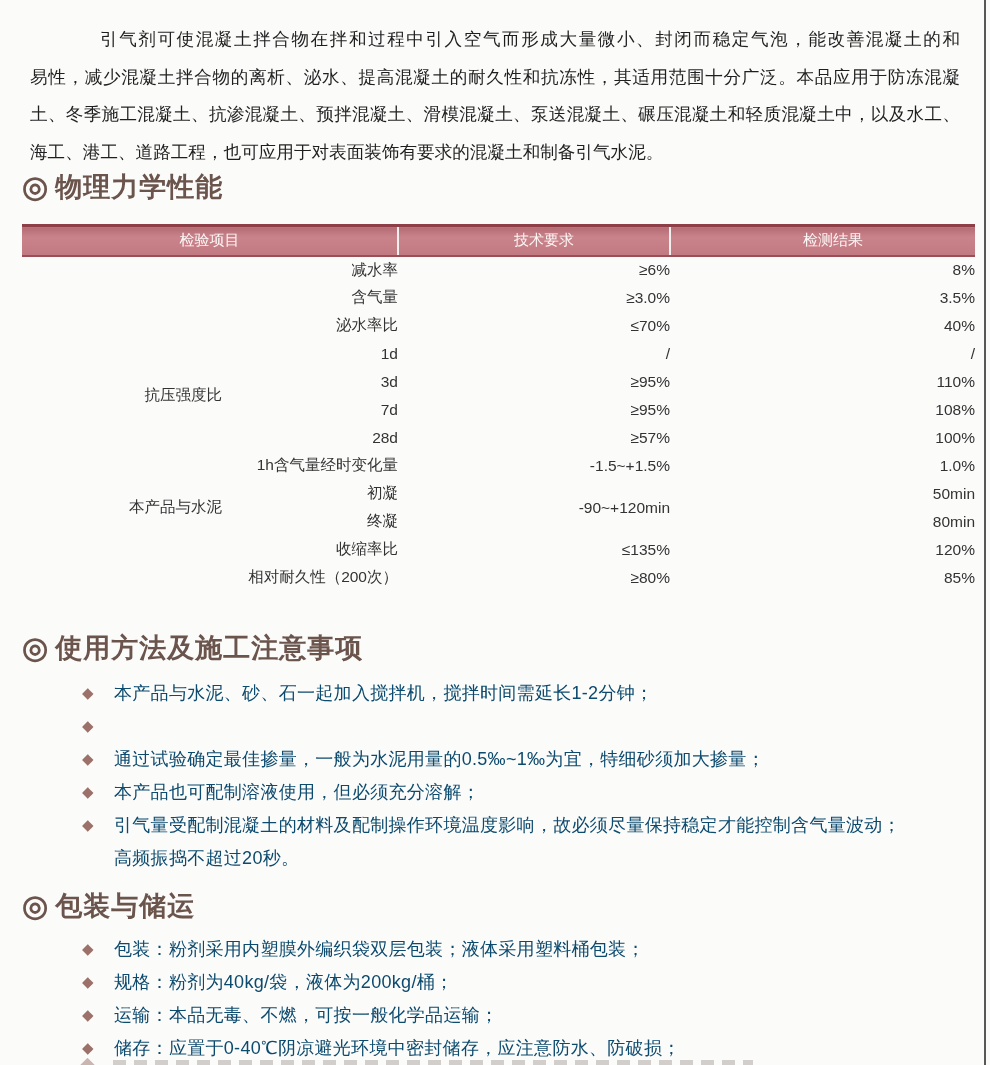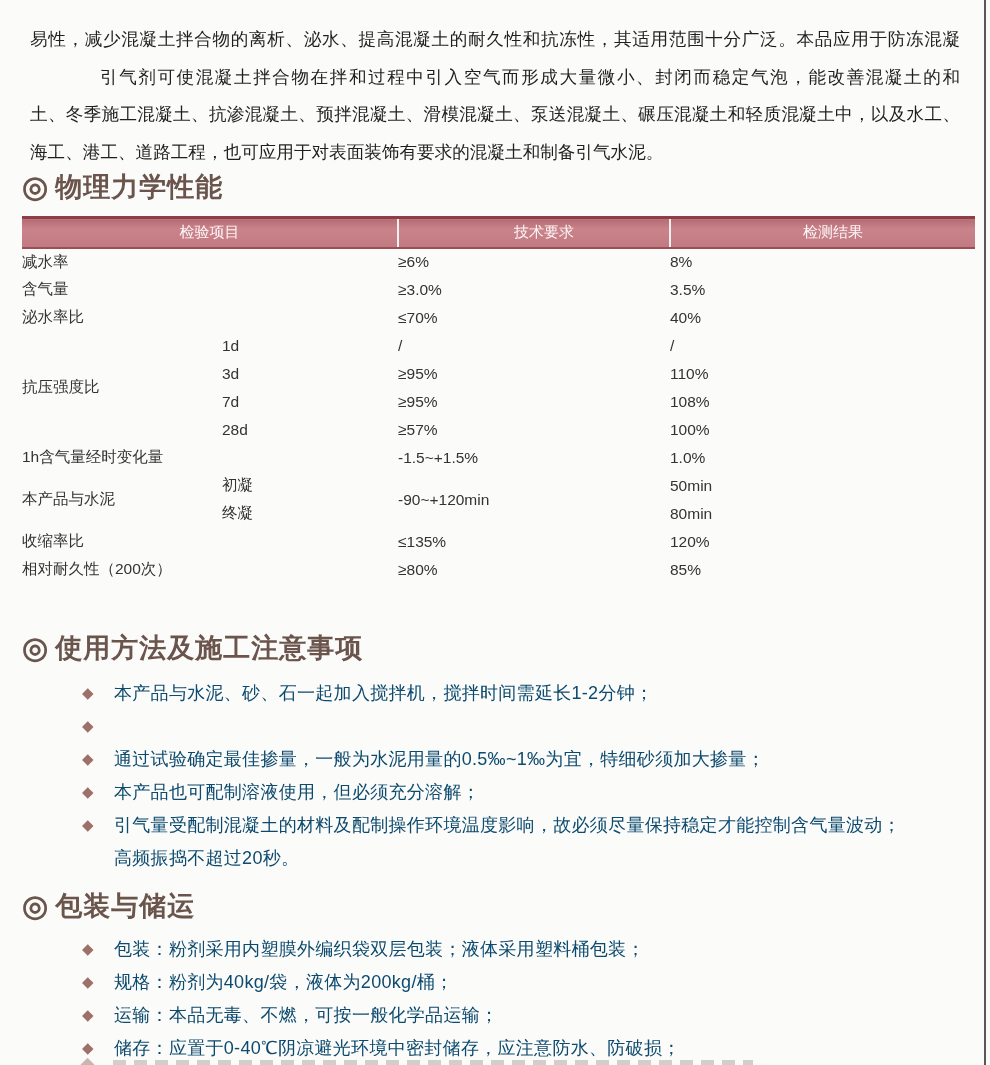--- a/index.html
+++ b/index.html
@@ -24,32 +24,32 @@
   
   .section-heading {
     position:absolute; left:22px; display:flex; align-items:center; gap:7px;
     color:var(--heading-text,#6b544c);
   }
   .section-heading .marker { font-size:30px; line-height:34px; font-weight:bold; }
   .section-heading .heading-text { font-size:27px; line-height:34px; font-weight:bold; letter-spacing:1px; }
 
   
   .props-table {
-    position:absolute; top:216px; left:22px; width:953px;
+    position:absolute; top:224px; left:22px; width:953px;
     border-collapse:collapse; table-layout:fixed;
   }
   .props-table th {
     background:linear-gradient(180deg,#b56c74 0%, #c9838b 35%, #c27a82 100%);
     color:#fdf6f6; font-weight:normal; font-size:15px; height:30px;
     border-top:3px solid var(--header-border,#8e3e46);
     border-bottom:2px solid #9c4e56;
   }
   .props-table th + th { border-left:2px solid #f2f0ee;padding-left:20px; }
   .props-table td {
-    text-align:left; vertical-align:middle;
+    text-align:right; vertical-align:middle;
     font-size:15.5px; color:#333; height:28px; background:transparent;
   }
   .props-table td.group-cell { font-size:15.5px; }
 
   
   .bullets { position:absolute; left:30px; width:930px; }
   .bullet-row { display:flex; align-items:center; height:33px; padding-left:52px; }
   .diamond {
     width:15px; font-size:15px; line-height:33px; margin-right:17px;
     color:var(--bullet,#9b7169); flex:0 0 auto;
@@ -66,22 +66,22 @@
   }
 </style>
 </head>
 <body>
 
 <div class="page">
 
   <div class="scan-edge"></div>
 
   <div class="intro">
+    <div class="intro-line first">引气剂可使混凝土拌合物在拌和过程中引入空气而形成大量微小、封闭而稳定气泡，能改善混凝土的和</div>
     <div class="intro-line">易性，减少混凝土拌合物的离析、泌水、提高混凝土的耐久性和抗冻性，其适用范围十分广泛。本品应用于防冻混凝</div>
-    <div class="intro-line first">引气剂可使混凝土拌合物在拌和过程中引入空气而形成大量微小、封闭而稳定气泡，能改善混凝土的和</div>
     <div class="intro-line">土、冬季施工混凝土、抗渗混凝土、预拌混凝土、滑模混凝土、泵送混凝土、碾压混凝土和轻质混凝土中，以及水工、</div>
     <div class="intro-line last">海工、港工、道路工程，也可应用于对表面装饰有要求的混凝土和制备引气水泥。</div>
   </div>
 
   <div class="section-heading" style="top:170px;">
     <span class="marker">◎</span>
     <span class="heading-text">物理力学性能</span>
   </div>
 
   <table class="props-table">

